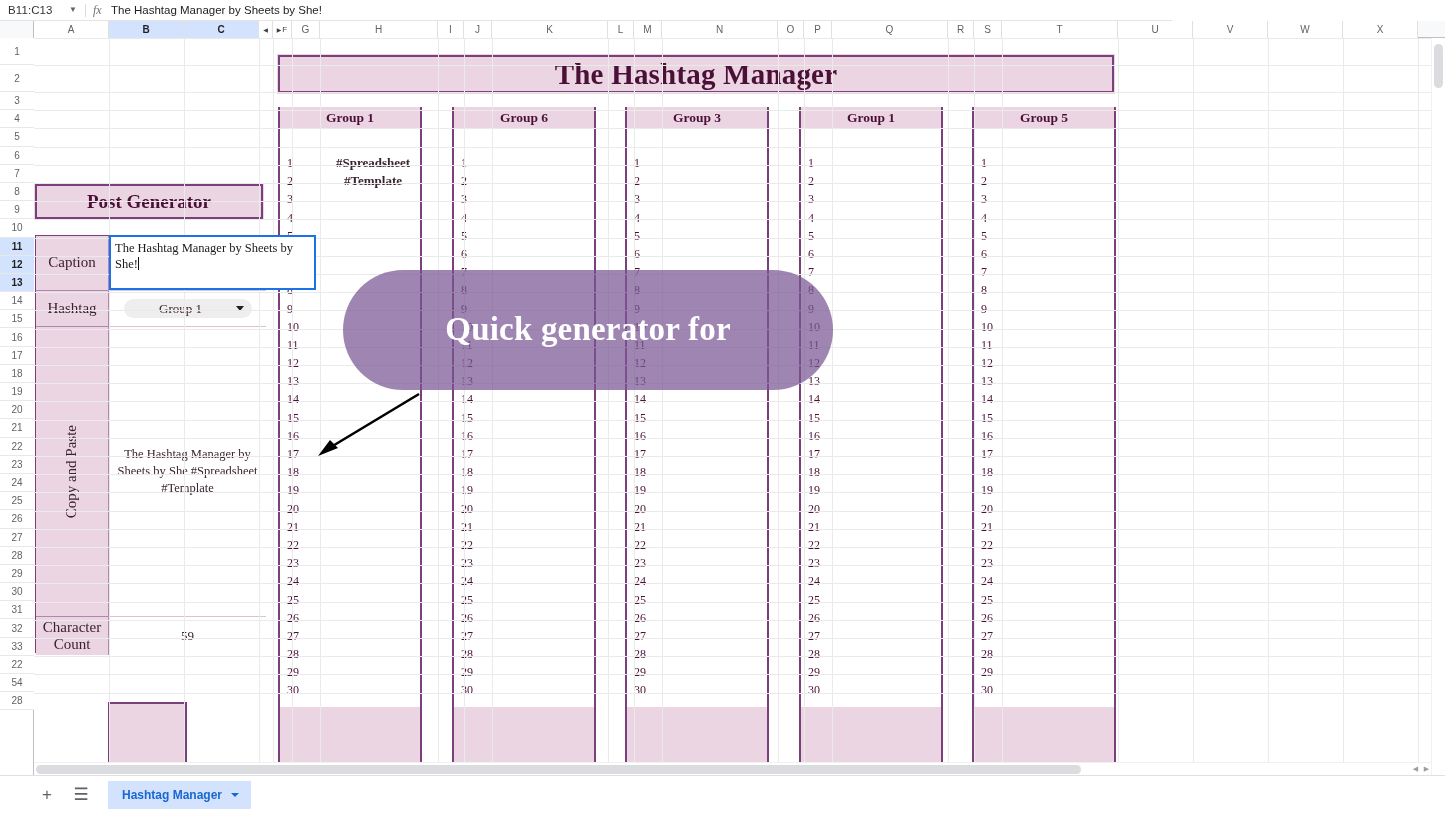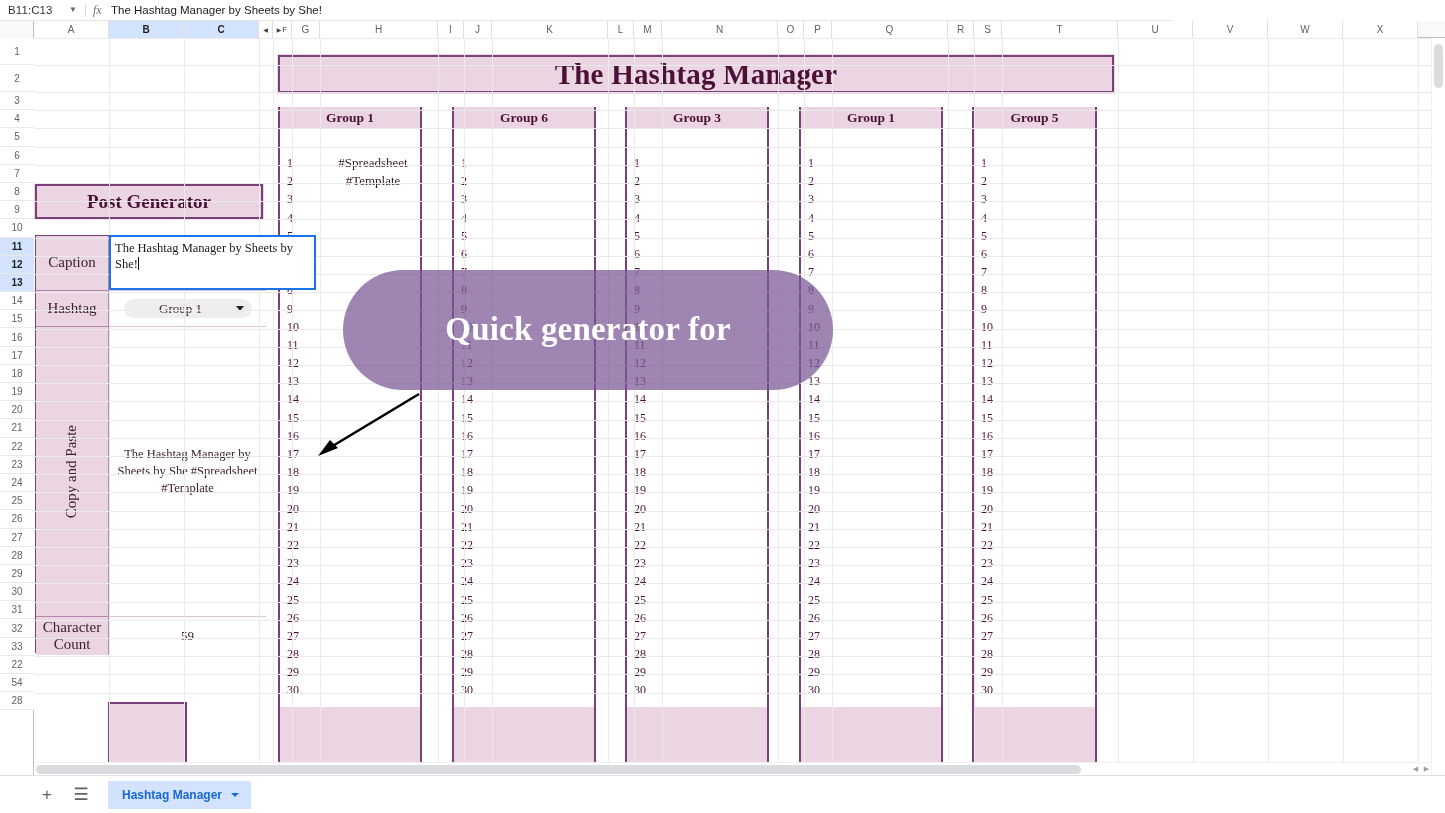--- a/index.html
+++ b/index.html
@@ -352,21 +352,21 @@
               <div class="num-item">22</div>
               <div class="num-item">23</div>
               <div class="num-item">24</div>
               <div class="num-item">25</div>
               <div class="num-item">26</div>
               <div class="num-item">27</div>
               <div class="num-item">28</div>
               <div class="num-item">29</div>
               <div class="num-item">30</div>
             </div>
-            <div class="tag-list" style="top: 25px;">
+            <div class="tag-list" style="top: 25px; font-weight: bold;">
               <div class="tag-item">#Spreadsheet</div>
               <div class="tag-item">#Template</div>
             </div>
           </div>
           <div class="group-foot" style="height: 68px;"></div>
         </div>
         <div class="group-col" style="left: 418px; top: 69px; width: 144px; height: 668px;">
           <div class="group-head">Group 6</div>
           <div style="position: relative; height: 578px;">
             <div class="num-list" style="top: 25px;">
@@ -476,21 +476,21 @@
               <div class="num-item">26</div>
               <div class="num-item">27</div>
               <div class="num-item">28</div>
               <div class="num-item">29</div>
               <div class="num-item">30</div>
             </div>
             <div class="tag-list" style="top: 25px;"></div>
           </div>
           <div class="group-foot" style="height: 68px;"></div>
         </div>
-        <div class="group-col" style="left: 938px; top: 69px; width: 125px; height: 668px;">
+        <div class="group-col" style="left: 938px; top: 69px; width: 144px; height: 668px;">
           <div class="group-head">Group 5</div>
           <div style="position: relative; height: 578px;">
             <div class="num-list" style="top: 25px;">
               <div class="num-item">1</div>
               <div class="num-item">2</div>
               <div class="num-item">3</div>
               <div class="num-item">4</div>
               <div class="num-item">5</div>
               <div class="num-item">6</div>
               <div class="num-item">7</div>

